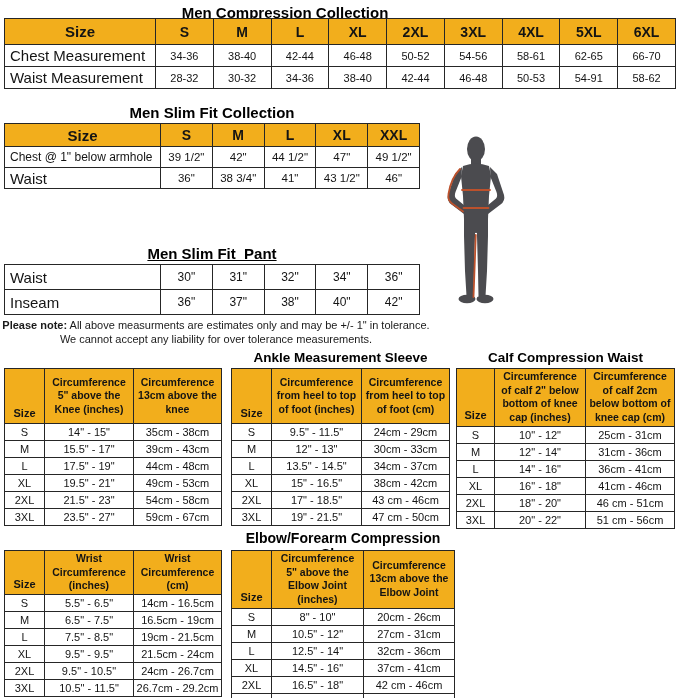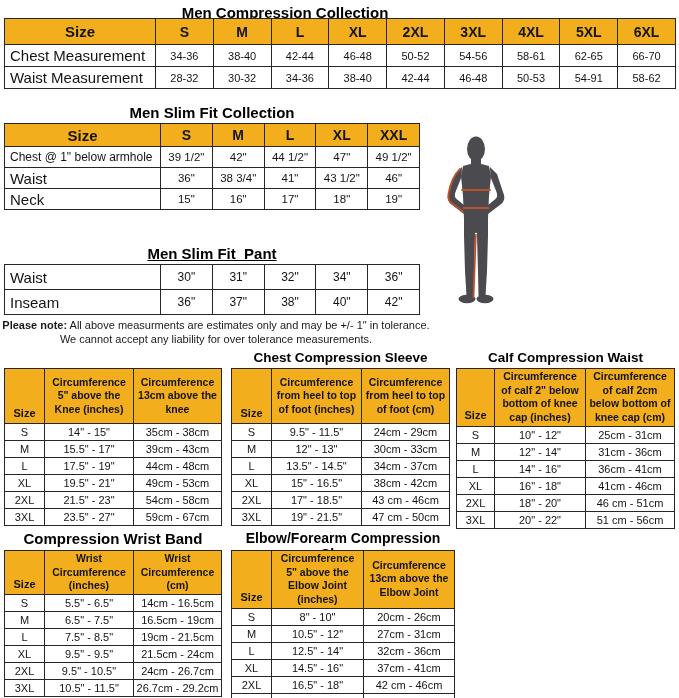--- a/index.html
+++ b/index.html
@@ -142,28 +142,20 @@
           <td>47"</td>
           <td>49 1/2"</td>
         </tr>
         <tr>
           <td class="first">Waist</td>
           <td>36"</td>
           <td>38 3/4"</td>
           <td>41"</td>
           <td>43 1/2"</td>
           <td>46"</td>
-        </tr>
-        <tr>
-          <td class="first">Neck</td>
-          <td>15"</td>
-          <td>16"</td>
-          <td>17"</td>
-          <td>18"</td>
-          <td>19"</td>
         </tr>
       </tbody>
   </table>
 
   <div class="title title-lg" style="left:0;top:245px;width:424px;white-space:pre;text-decoration:underline;">Men Slim Fit  Pant</div>
   <table class="t t-pant" style="left:4px;top:264px;width:416px;">
     <colgroup>
         <col style="width:156px">
         <col>
         <col>
@@ -257,21 +249,21 @@
           <td>54cm - 58cm</td>
         </tr>
         <tr>
           <td class="first">3XL</td>
           <td>23.5" - 27"</td>
           <td>59cm - 67cm</td>
         </tr>
       </tbody>
   </table>
 
-  <div class="title title-sm" style="left:231px;top:350px;width:219px;">Chest Compression Sleeve</div>
+  <div class="title title-sm" style="left:231px;top:350px;width:219px;">Ankle Measurement Sleeve</div>
   <table class="t t-small hdr-r1" style="left:231px;top:368px;width:219px;">
     <colgroup>
         <col style="width:40px">
         <col style="width:90px">
         <col>
       </colgroup>
     <thead>
         <tr>
           <th class="first">Size</th>
           <th>Circumference from heel to top of foot (inches)</th>
@@ -353,21 +345,20 @@
           <td>46 cm - 51cm</td>
         </tr>
         <tr>
           <td class="first">3XL</td>
           <td>20" - 22"</td>
           <td>51 cm - 56cm</td>
         </tr>
       </tbody>
   </table>
 
-  <div class="title title-sm" style="left:4px;top:530px;width:218px;font-size:15px;">Compression Wrist Band</div>
   <table class="t t-small hdr-r2" style="left:4px;top:550px;width:218px;">
     <colgroup>
         <col style="width:40px">
         <col style="width:89px">
         <col>
       </colgroup>
     <thead>
         <tr>
           <th class="first">Size</th>
           <th>Wrist Circumference (inches)</th>

